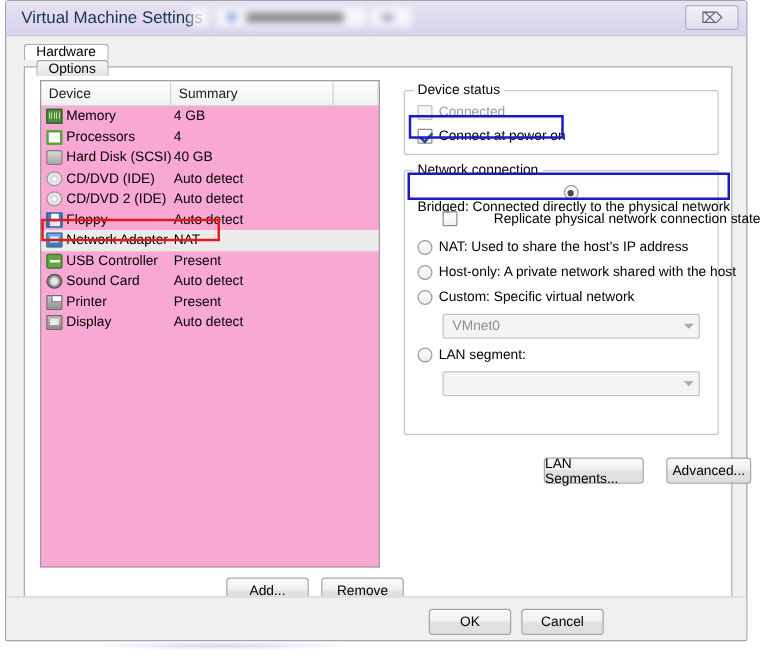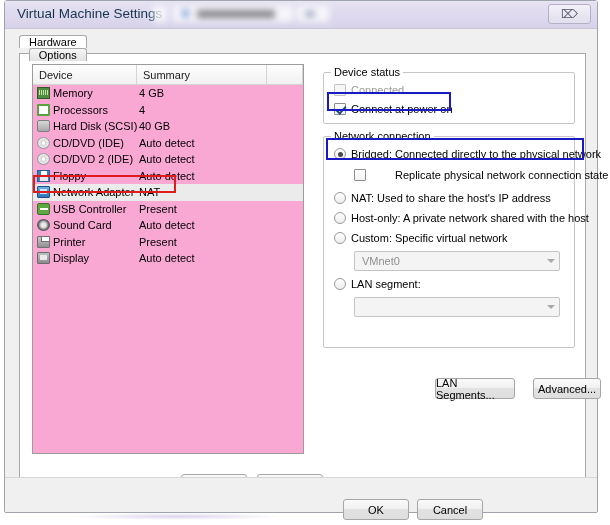--- a/index.html
+++ b/index.html
@@ -318,21 +318,20 @@
     border: 1px solid #a6a6a6;
     border-radius: 3px;
     font-family: "Liberation Sans", sans-serif;
     font-size: 11px;
     color: #000;
     cursor: pointer;
     display: flex;
     align-items: center;
     justify-content: center;
     box-sizing: border-box;
-    margin-top: 12px;
   }
   #btn-add    { position: absolute; left: 161px; top: 408px; width: 66px; }
   #btn-remove { position: absolute; left: 237px; top: 408px; width: 66px; }
 
   
   .groupbox {
     position: absolute;
     border: 1px solid #c6c6c6;
     border-radius: 2px;
     background: transparent;
@@ -606,21 +605,21 @@
 
       <div class="ctrl-row" style="left:10px; top:30px;">
         <span class="cb checked"></span>
         <span>Connect at power on</span>
       </div>
     </div>
 
     <div class="groupbox" id="gb-network">
       <div class="group-title">Network connection</div>
 
-      <div class="ctrl-row" style="left:10px; top:11px;">
+      <div class="ctrl-row" style="left:10px; top:11px;flex-direction:column;">
         <span class="rb checked"></span>
         <span>Bridged: Connected directly to the physical network</span>
       </div>
 
       <div class="ctrl-row" style="left:30px; top:32px;gap:24px;">
         <span class="cb"></span>
         <span>Replicate physical network connection state</span>
       </div>
 
       <div class="ctrl-row" style="left:10px; top:55px;">

